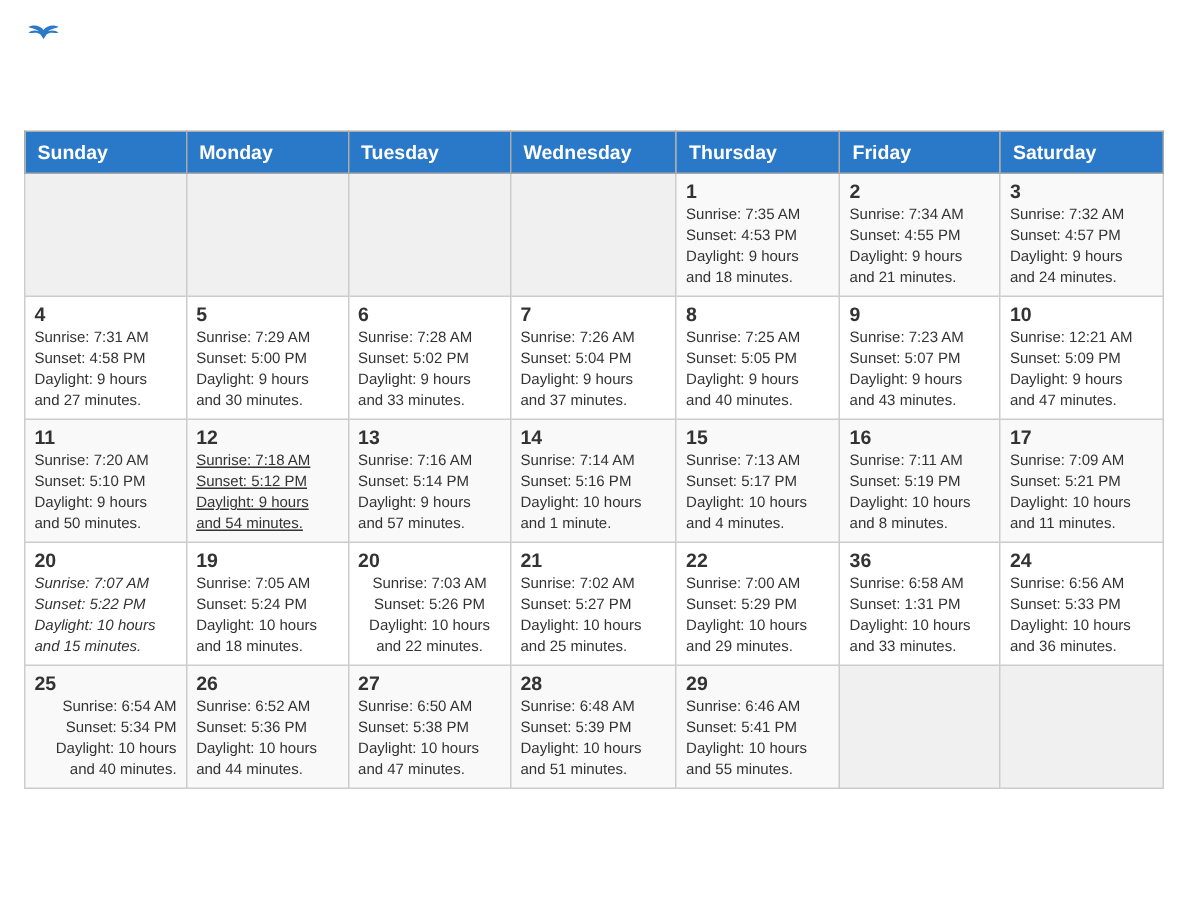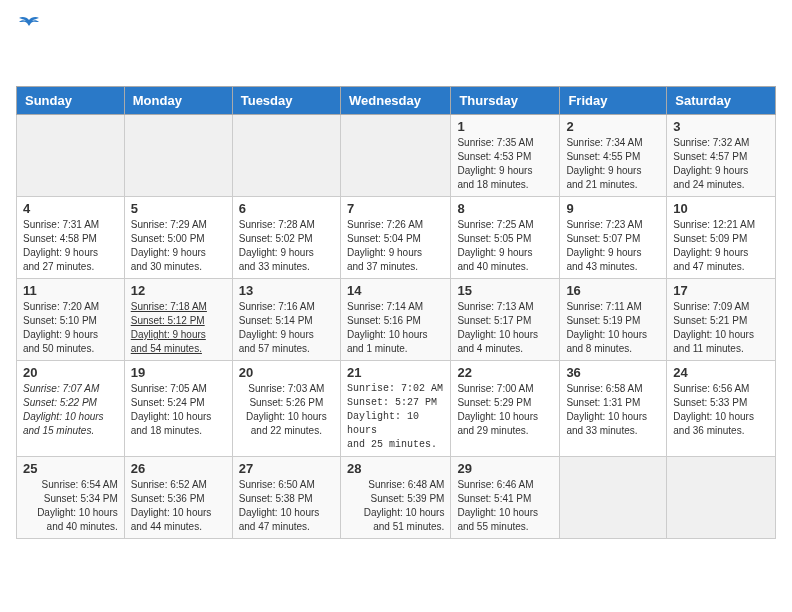--- a/index.html
+++ b/index.html
@@ -271,21 +271,21 @@
         </td>
         <td>
           <span class="day-number">20</span>
           <div class="day-info" style="white-space: pre-line; text-align: center;">Sunrise: 7:03 AM
 Sunset: 5:26 PM
 Daylight: 10 hours
 and 22 minutes.</div>
         </td>
         <td>
           <span class="day-number">21</span>
-          <div class="day-info" style="white-space: pre-line; font-family: Liberation Mono, monospace;">Sunrise: 7:02 AM
+          <div class="day-info" style="white-space: pre-line;">Sunrise: 7:02 AM
 Sunset: 5:27 PM
 Daylight: 10 hours
 and 25 minutes.</div>
         </td>
         <td>
           <span class="day-number">22</span>
           <div class="day-info" style="white-space: pre-line;">Sunrise: 7:00 AM
 Sunset: 5:29 PM
 Daylight: 10 hours
 and 29 minutes.</div>
@@ -322,21 +322,21 @@
         </td>
         <td>
           <span class="day-number">27</span>
           <div class="day-info" style="white-space: pre-line;">Sunrise: 6:50 AM
 Sunset: 5:38 PM
 Daylight: 10 hours
 and 47 minutes.</div>
         </td>
         <td>
           <span class="day-number">28</span>
-          <div class="day-info" style="white-space: pre-line; text-align: right;">Sunrise: 6:48 AM
+          <div class="day-info" style="white-space: pre-line;">Sunrise: 6:48 AM
 Sunset: 5:39 PM
 Daylight: 10 hours
 and 51 minutes.</div>
         </td>
         <td>
           <span class="day-number">29</span>
           <div class="day-info" style="white-space: pre-line;">Sunrise: 6:46 AM
 Sunset: 5:41 PM
 Daylight: 10 hours
 and 55 minutes.</div>

